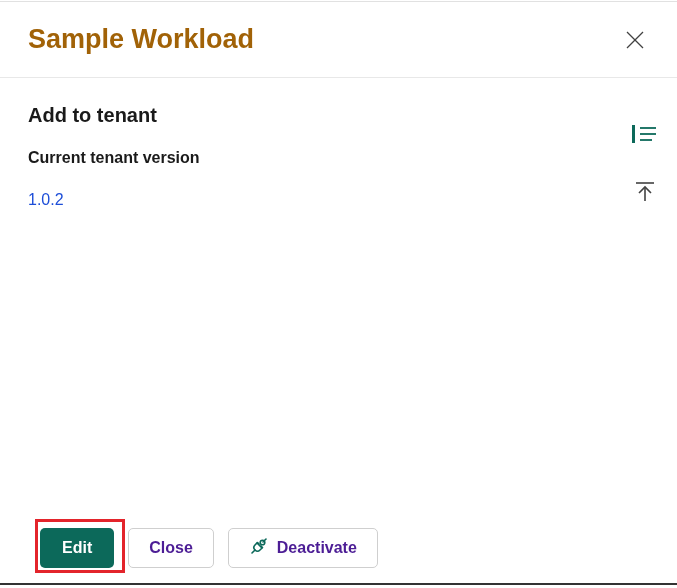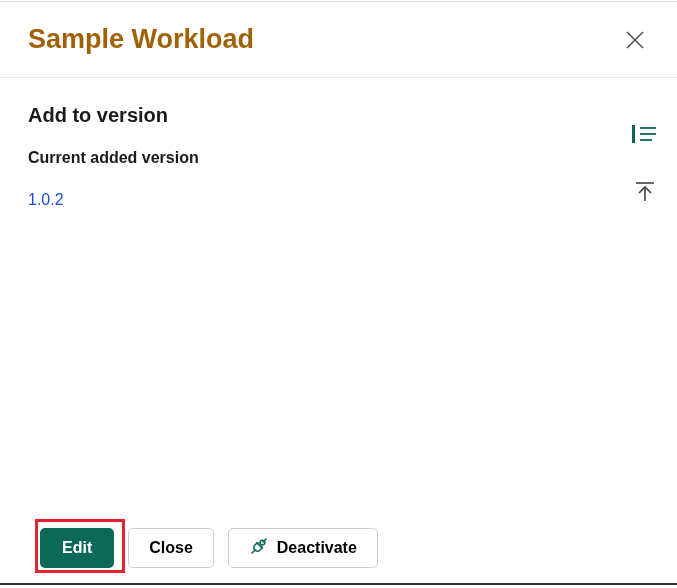--- a/index.html
+++ b/index.html
@@ -119,21 +119,21 @@
       font-family: inherit;
     }
     .btn-primary {
       background: #0c695a;
       color: #ffffff;
       border: none;
       padding: 0 22px;
     }
     .btn-secondary {
       background: #ffffff;
-      color: #000000;
+      color: #4c1d95;
       border: 1px solid #cfcfcf;
     }
     .btn-secondary .icon {
       color: #0c695a;
     }
     .bottom-border {
       position: absolute;
       bottom: 3px;
       left: 0;
       right: 0;
@@ -150,22 +150,22 @@
   <h1 class="page-title">Sample Workload</h1>
   <button class="close-btn">
     <svg width="18" height="18" viewBox="0 0 18 18" fill="none" stroke="currentColor" stroke-width="1.2">
       <line x1="1" y1="1" x2="17" y2="17"></line>
       <line x1="17" y1="1" x2="1" y2="17"></line>
     </svg>
   </button>
 </div>
 
 <div class="content">
-  <h2 class="section-title">Add to version</h2>
-  <div class="field-label">Current added version</div>
+  <h2 class="section-title">Add to tenant</h2>
+  <div class="field-label">Current tenant version</div>
   <div class="field-value">1.0.2</div>
 </div>
 
 <div class="side-actions">
   <button class="side-btn">
     <svg width="26" height="22" viewBox="0 0 26 22" fill="none" stroke="#0c695a">
       <line x1="1.5" y1="2" x2="1.5" y2="20" stroke-width="3"></line>
       <line x1="8" y1="5" x2="24" y2="5" stroke-width="1.8"></line>
       <line x1="8" y1="11" x2="24" y2="11" stroke-width="1.8"></line>
       <line x1="8" y1="17" x2="20" y2="17" stroke-width="1.8"></line>

